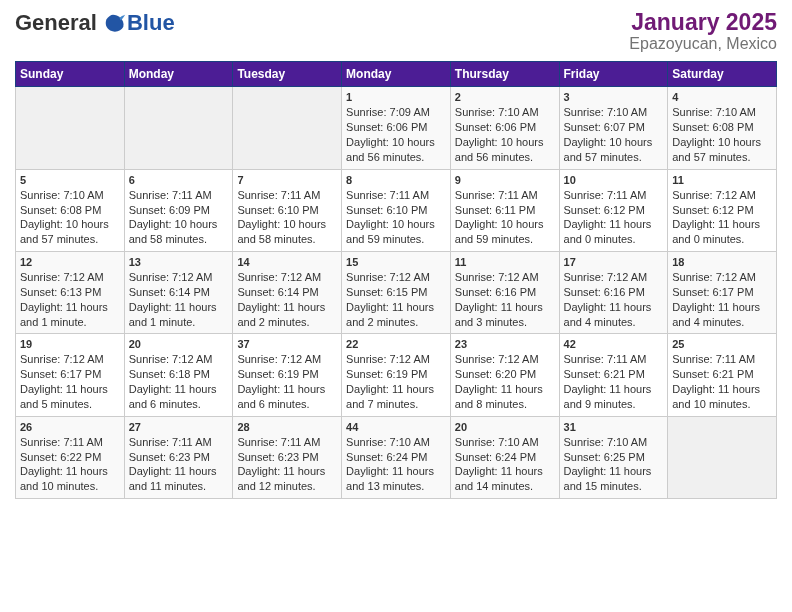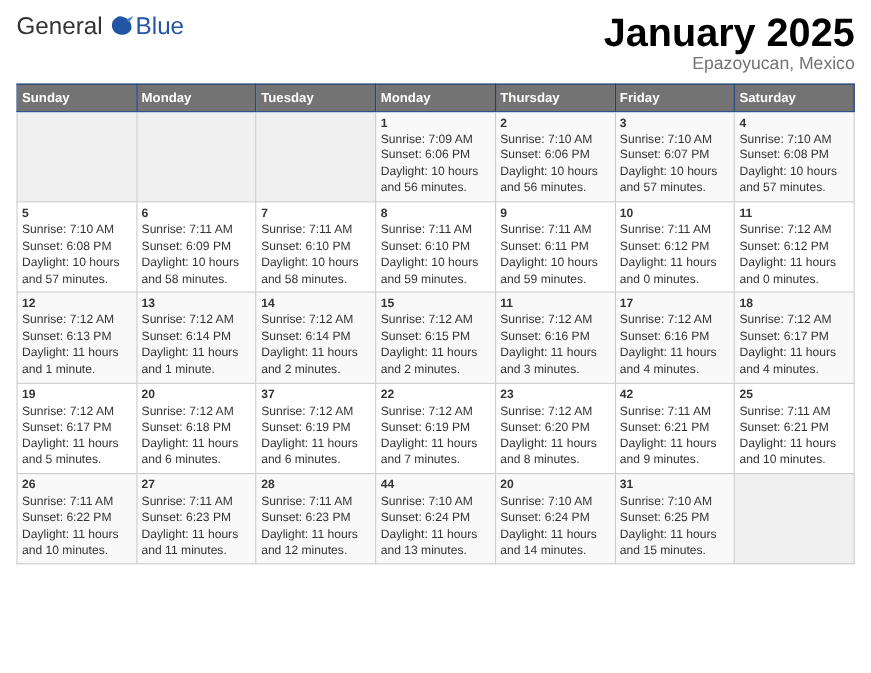--- a/index.html
+++ b/index.html
@@ -21,55 +21,54 @@
       align-items: flex-start;
       margin-bottom: 8px;
     }
     .logo {
       display: flex;
       flex-direction: column;
       align-items: flex-start;
     }
     .logo-text {
       font-size: 22px;
-      font-weight: normal;
+      font-weight: bold;
       display: flex;
-      align-items: center;
     }
     .logo-general {
       color: #333;
     }
     .logo-blue {
       color: #2255a4;
     }
     .logo-icon {
       width: 28px;
       height: 28px;
       margin-left: 2px;
     }
     .title-block {
       text-align: right;
     }
     .month-title {
-      font-size: 36px;
-      font-weight: bold;
-      color: #000000;
+      font-size: 23px;
+      font-weight: bold;
+      color: #701a75;
       line-height: 1.1;
     }
     .location {
       font-size: 16px;
       color: #737373;
     }
     .calendar {
       width: 100%;
       border-collapse: collapse;
       table-layout: fixed;
     }
     .calendar thead tr th {
-      background-color: #737373;
+      background-color: #4c1d95;
       color: #fff;
       font-size: 12px;
       font-weight: bold;
       padding: 5px 4px;
       text-align: left;
       border: 1px solid #1a4080;
     }
     .calendar tbody tr td {
       border: 1px solid #ccc;
       vertical-align: top;

